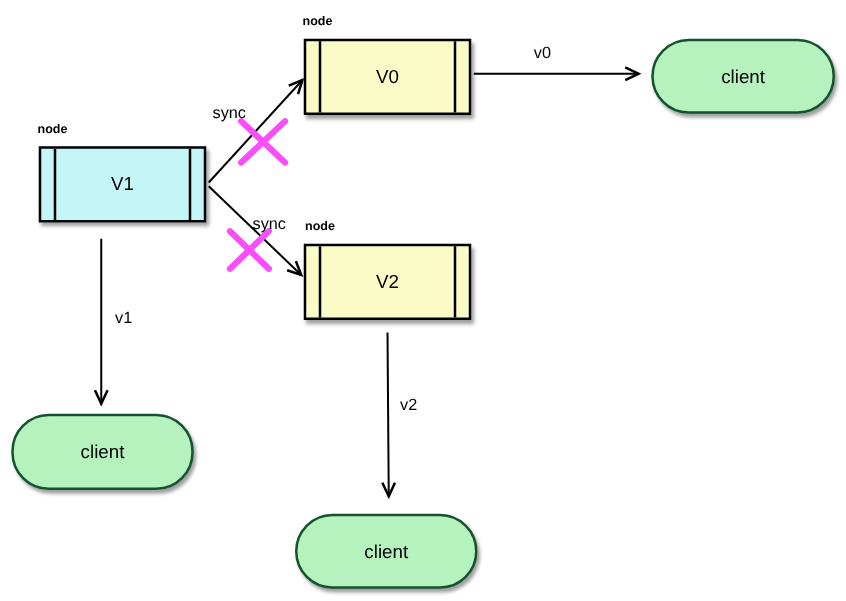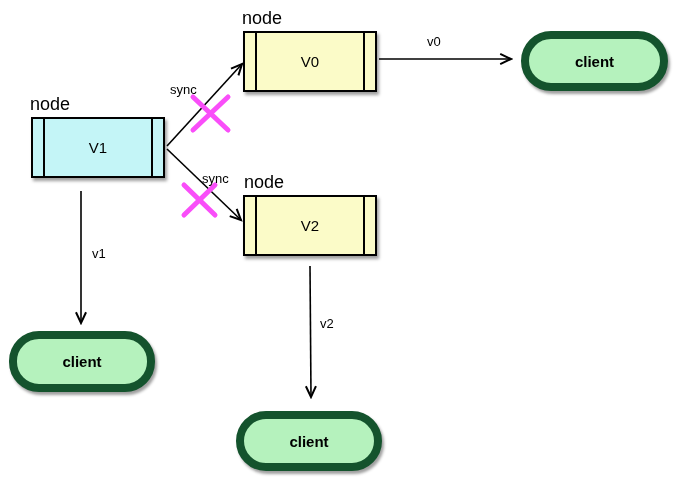--- a/index.html
+++ b/index.html
@@ -30,29 +30,28 @@
   .node::before { left:10px; }
   .node::after  { right:10px; }
   .node.cyan { background:#C4F5F7; }
 
   
   .client {
     position:absolute;
     box-sizing:border-box;
     width:147px; height:60px;
     background:#B5F2BD;
-    border:8px solid #14532d;
+    border:2px solid #14532d;
     border-radius:30px;
     box-shadow:2px 3px 3px rgba(0,0,0,0.38);
     display:flex; align-items:center; justify-content:center;
     font-size:15px;
-    font-weight:bold;
   }
 
-  .stereotype-label { position:absolute; font-size:18px; line-height:14px; }
+  .stereotype-label { position:absolute; font-size:10px; line-height:14px;font-weight:bold; }
   .edge-label       { position:absolute; font-size:13px; line-height:14px; }
 </style>
 </head>
 <body>
 
 <div class="canvas">
 
   <svg class="layer" viewBox="0 0 677 481">
     <defs>
       <marker id="arrow" viewBox="0 0 10 10" refX="8.5" refY="5" markerWidth="9" markerHeight="9" orient="auto">

